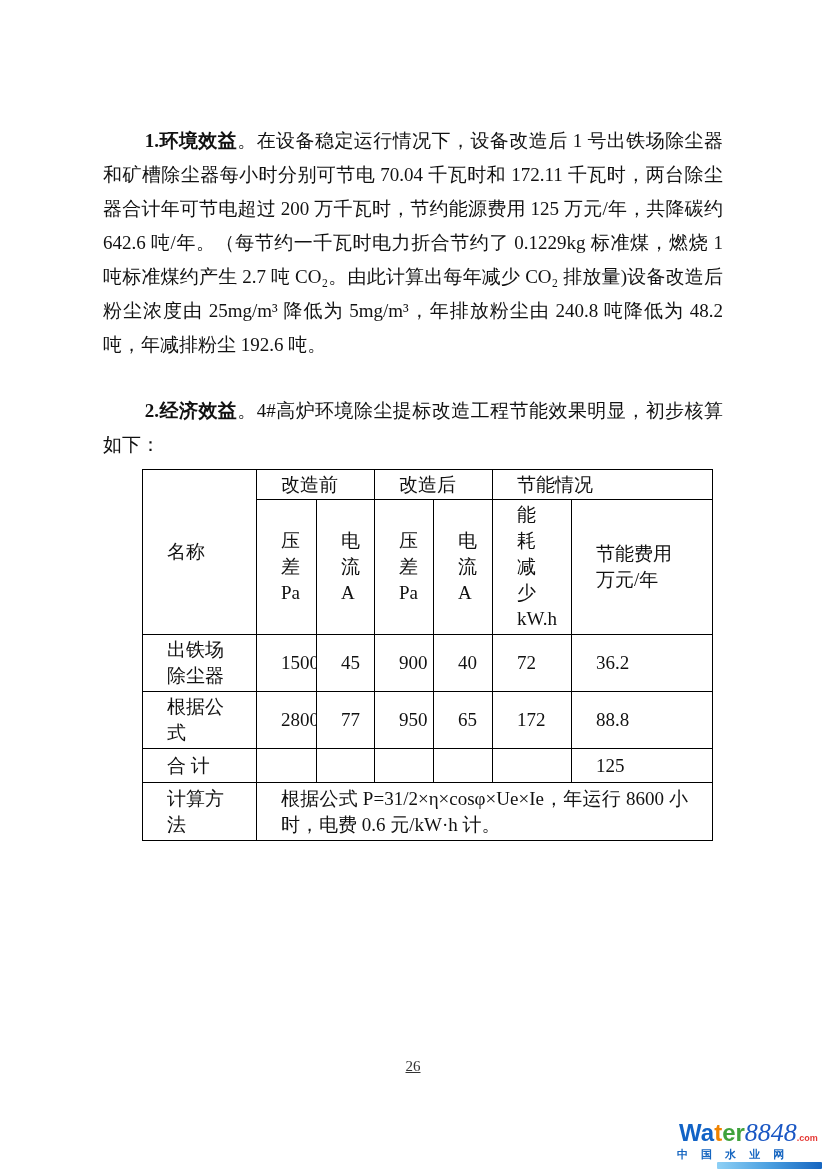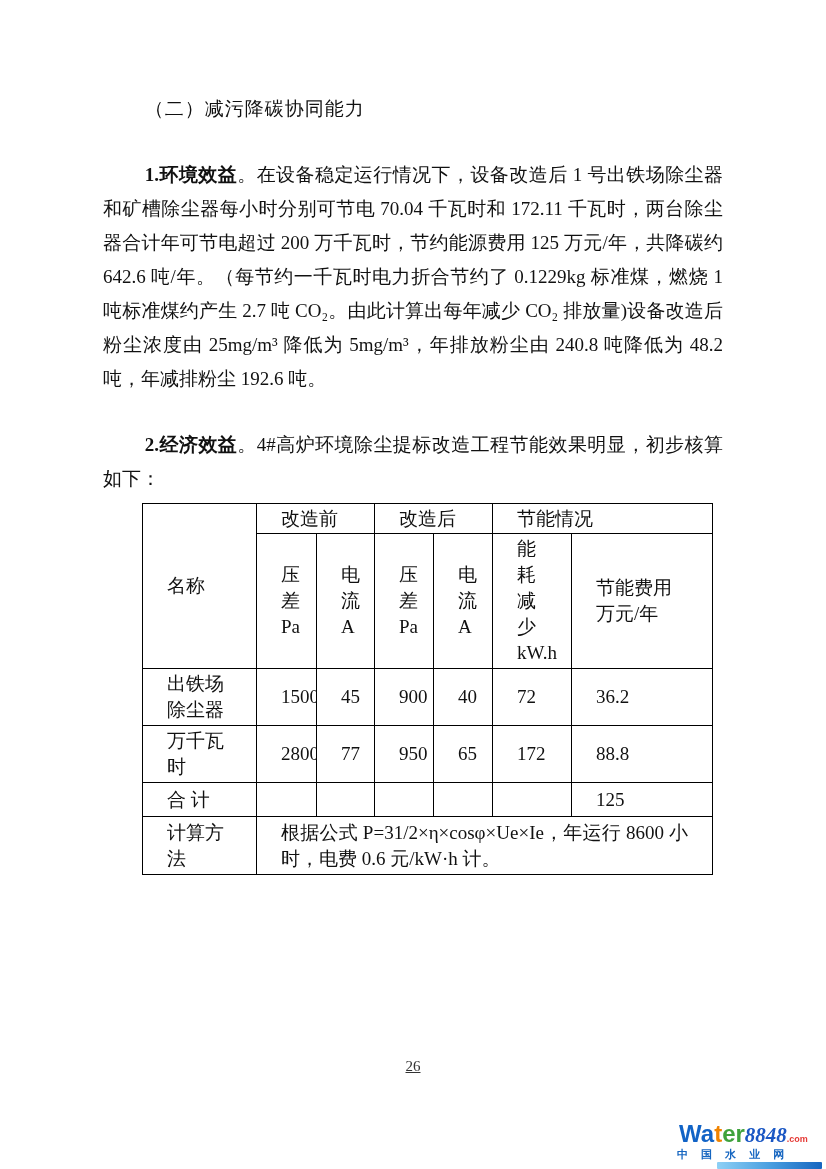--- a/index.html
+++ b/index.html
@@ -70,21 +70,21 @@
     position: absolute;
     right: 4px;
     bottom: 0;
     width: 145px;
     text-align: left;
     font-family: "Liberation Sans", "DejaVu Sans", sans-serif;
     line-height: 1;
   }
   .wm-line1 { white-space: nowrap; padding-left: 2px; }
   .wm-letter { font-size: 24px; font-weight: bold; }
-  .wm-number { font-size: 21px; font-style: italic; font-weight: bold; font-family: "Liberation Serif", serif; }
+  .wm-number { font-size: 26px; font-style: italic; font-weight: normal; font-family: "Liberation Serif", serif; }
   .wm-tld { font-size: 9px; font-weight: bold; margin-top: 44px; }
   .wm-line2 {
     font-size: 11px;
     font-weight: bold;
     letter-spacing: 5px;
     margin-top: 3px;
     white-space: nowrap;
   }
   .wm-bar {
     margin-top: 2px;
@@ -94,21 +94,20 @@
     border-radius: 1px;
   }
 </style>
 </head>
 <body>
 
 <div class="page">
   <div class="content">
 
 
-    <p class="section-heading">（二）减污降碳协同能力</p>
 
     <p class="para indent"><span class="bold-label">1.环境效益</span><span>。</span><span>在设备稳定运行情况下，设备改造后 1 号出铁场除尘器和矿槽除尘器每小时分别可节电 70.04 千瓦时和 172.11 千瓦时，两台除尘器合计年可节电超过 200 万千瓦时，节约能源费用 125 万元/年，共降碳约 642.6 吨/年。（每节约一千瓦时电力折合节约了 0.1229kg 标准煤，燃烧 1 吨标准煤约产生 2.7 吨 CO₂。由此计算出每年减少 CO₂ 排放量)设备改造后粉尘浓度由 25mg/m³ 降低为 5mg/m³，年排放粉尘由 240.8 吨降低为 48.2 吨，年减排粉尘 192.6 吨。</span></p>
 
     <p class="para indent"><span class="bold-label">2.经济效益</span><span>。</span><span>4#高炉环境除尘提标改造工程节能效果明显，初步核算如下：</span></p>
 
     <table class="data-table">
       <colgroup>
         <col style="width:114px">
           <col style="width:60px">
           <col style="width:58px">
@@ -141,21 +140,21 @@
         <tr class="drow">
           <td>出铁场除尘器</td>
           <td>1500</td>
           <td>45</td>
           <td>900</td>
           <td>40</td>
           <td>72</td>
           <td>36.2</td>
         </tr>
         <tr class="drow">
-          <td>万千瓦时</td>
+          <td>根据公式</td>
           <td>2800</td>
           <td>77</td>
           <td>950</td>
           <td>65</td>
           <td>172</td>
           <td>88.8</td>
         </tr>
         <tr class="trow">
           <td>合  计</td>
           <td></td>

